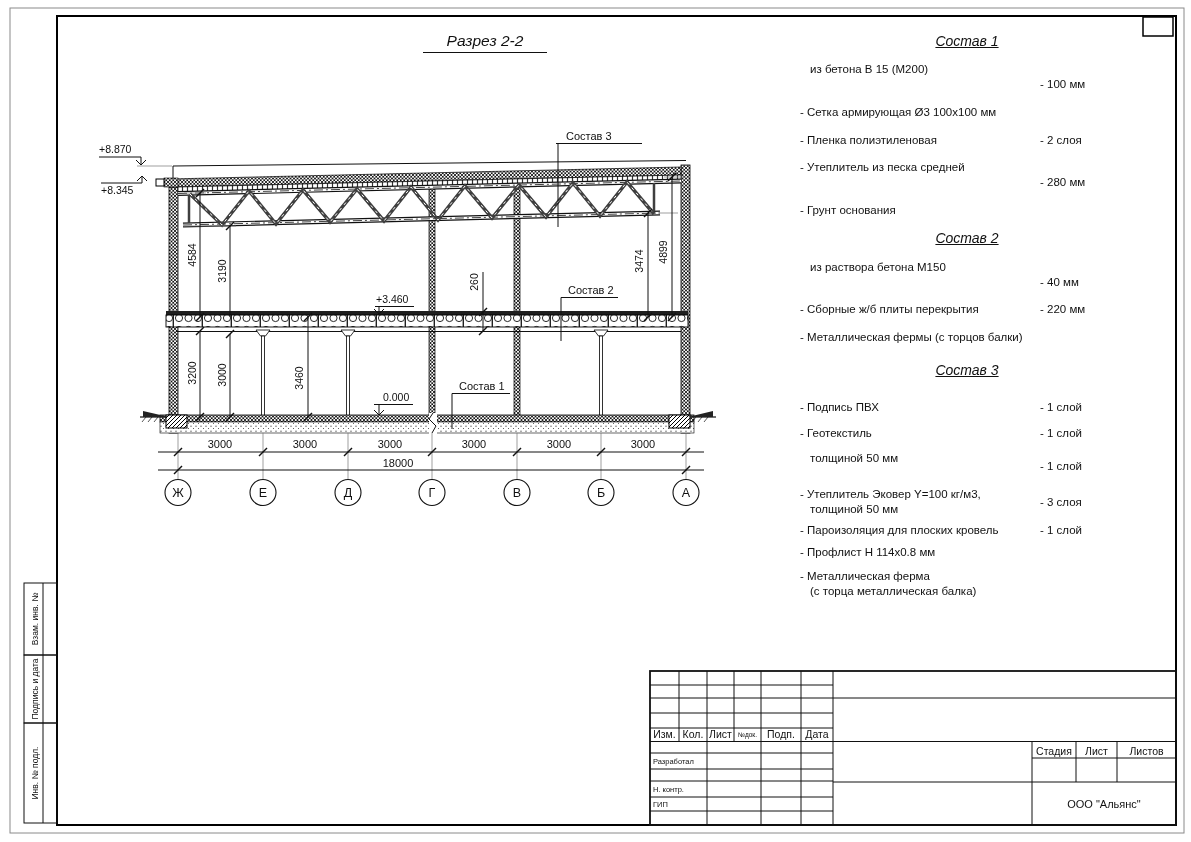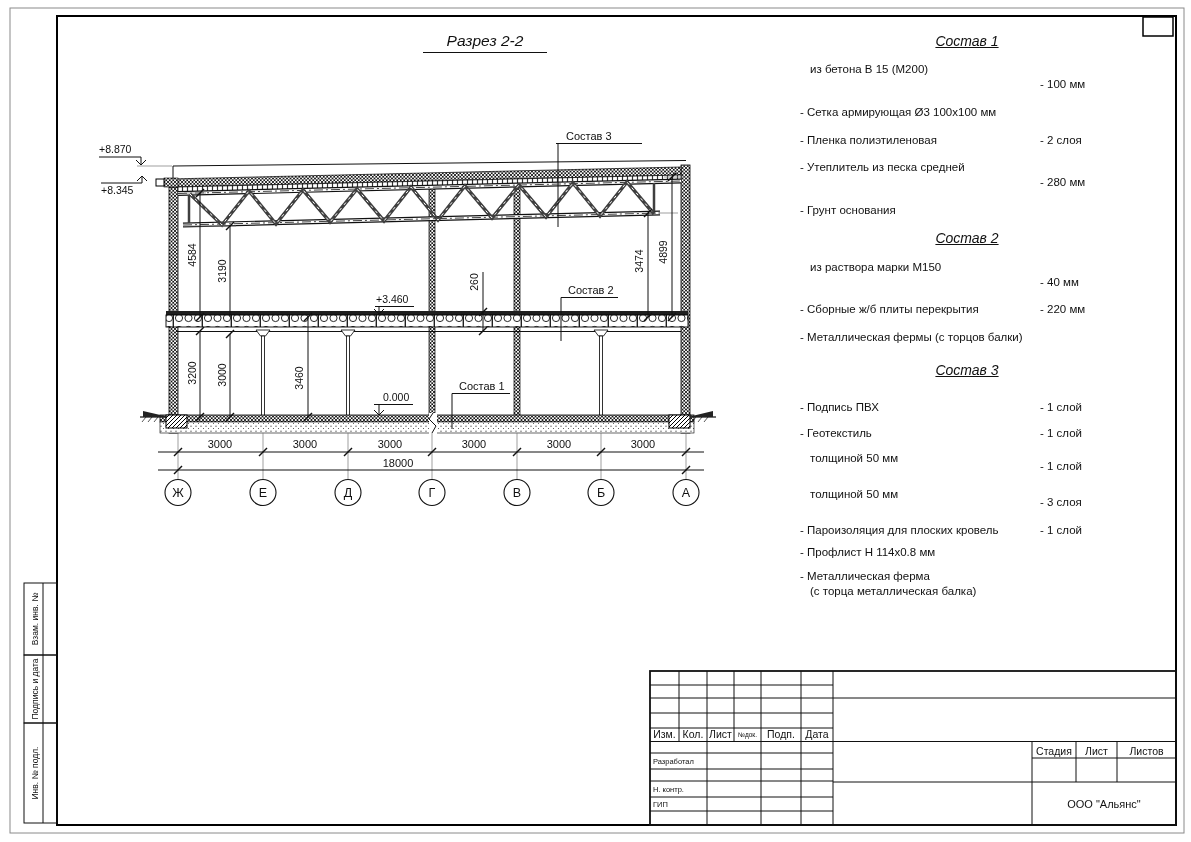--- a/index.html
+++ b/index.html
@@ -326,21 +326,21 @@
     <div class="item" style="top:130px">
       <div class="l">- Утеплитель из песка средней</div>
       <span class="v v2">- 280 мм</span>
     </div>
     <div class="item" style="top:173px">
       <div class="l">- Грунт основания</div>
     </div>
 
     <div class="ctitle" style="top:201px">Состав 2</div>
     <div class="item" style="top:230px">
-      <div class="l l2">из раствора марки М150</div>
+      <div class="l l2">из раствора бетона М150</div>
       <span class="v v2">- 40 мм</span>
     </div>
     <div class="item" style="top:272px">
       <div class="l">- Сборные ж/б плиты перекрытия</div>
       <span class="v">- 220 мм</span>
     </div>
     <div class="item" style="top:300px">
       <div class="l">- Металлическая фермы (с торцов балки)</div>
     </div>
 
@@ -351,20 +351,21 @@
     </div>
     <div class="item" style="top:396px">
       <div class="l">- Геотекстиль</div>
       <span class="v">- 1 слой</span>
     </div>
     <div class="item" style="top:421px">
       <div class="l l2">толщиной 50 мм</div>
       <span class="v vm">- 1 слой</span>
     </div>
     <div class="item" style="top:457px">
+      <div class="l">- Утеплитель Эковер Y=100 кг/м3,</div>
       <div class="l l2">толщиной 50 мм</div>
       <span class="v vm">- 3 слоя</span>
     </div>
     <div class="item" style="top:493px">
       <div class="l">- Пароизоляция для плоских кровель</div>
       <span class="v">- 1 слой</span>
     </div>
     <div class="item" style="top:515px">
       <div class="l">- Профлист Н 114х0.8 мм</div>
     </div>

